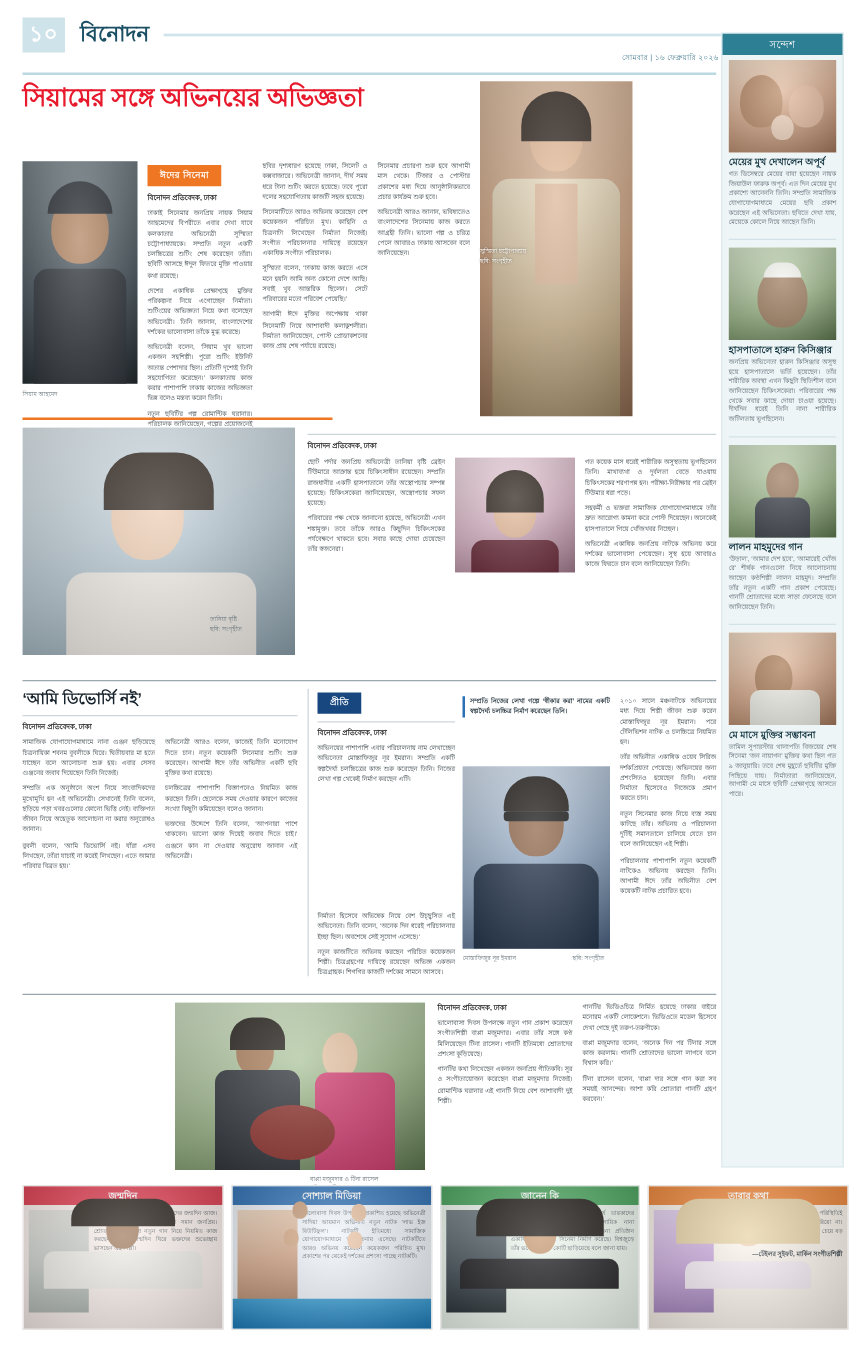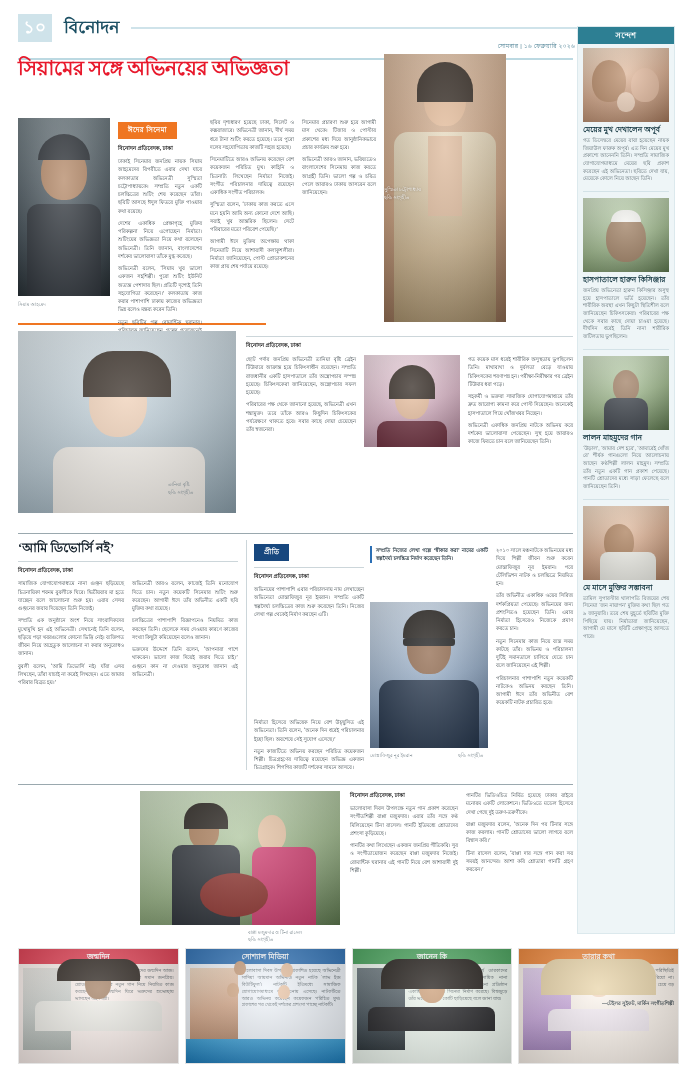--- a/index.html
+++ b/index.html
@@ -54,42 +54,42 @@
 
   
   .rail {
     position: absolute; right: 12px; top: 26px;
     width: 98px; height: 908px;
     background: #eef5f7;
     border: 1px solid #dce9ed;
   }
   .rail-head {
     height: 17px; background: #2d7f93;
-    color: #fff; font-size: 8px; font-weight: bold;
+    color: #fff; font-size: 8px; font-weight: normal;
     display: flex; align-items: center; justify-content: center;
     letter-spacing: .4px;
   }
   .rail-item { padding: 4px 5px 6px 5px; }
   .rail-photo {
     width: 100%; height: 74px;
     background: #b9c6cc; margin-bottom: 3px;
     position: relative; overflow: hidden;
   }
   .rail-title {
     font-size: 7.5px; font-weight: bold; color: #11343f;
     line-height: 1.35; margin-bottom: 2px;
   }
   .rail-body {
     font-size: 5.1px; color: #5b6a70; line-height: 1.5;
     text-align: justify;
   }
   .rail-sep { height: 1px; background: #d3e2e7; margin: 2px 5px; }
 
   
-  .main { position: absolute; left: 18px; top: 56px; width: 555px; font-family: Liberation Serif, serif; }
+  .main { position: absolute; left: 18px; top: 67px; width: 555px; }
 
   .lead-head {
     color: #e8192c; font-size: 20px; font-weight: bold;
     line-height: 1.22; letter-spacing: -.2px;
     width: 340px;
   }
   .lead-head .l2 { display: block; }
 
   .tag {
     display: inline-block; color: #fff; font-size: 7px; font-weight: bold;

